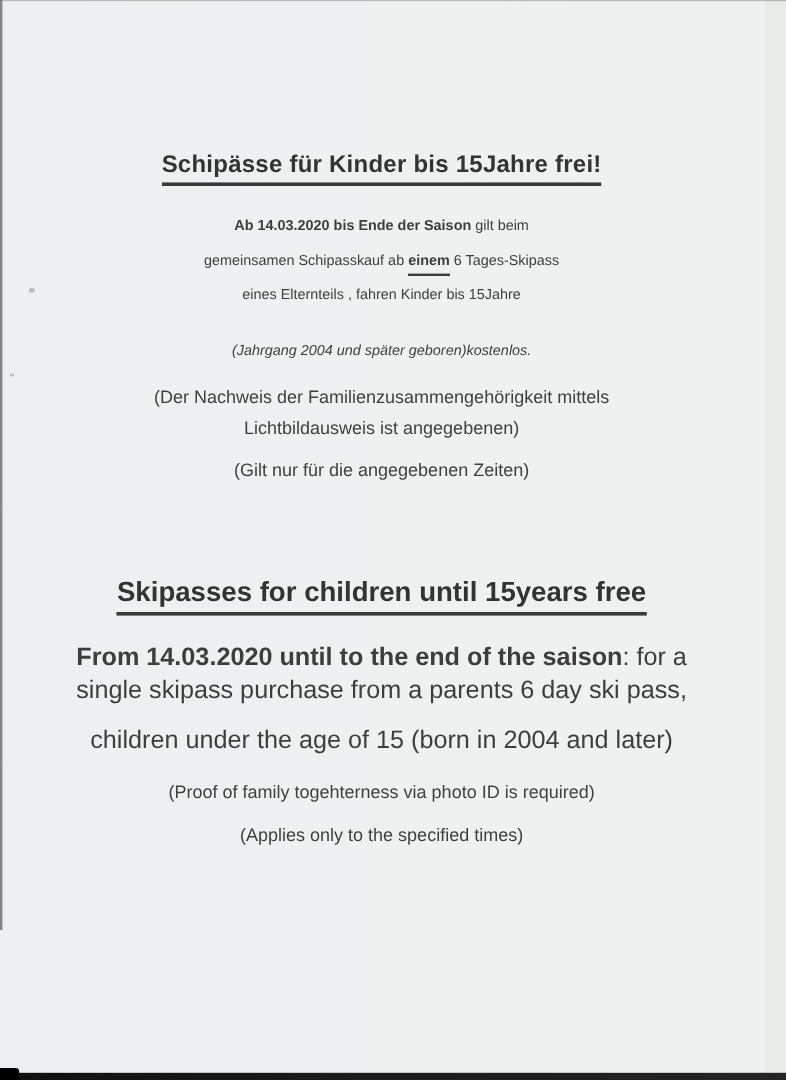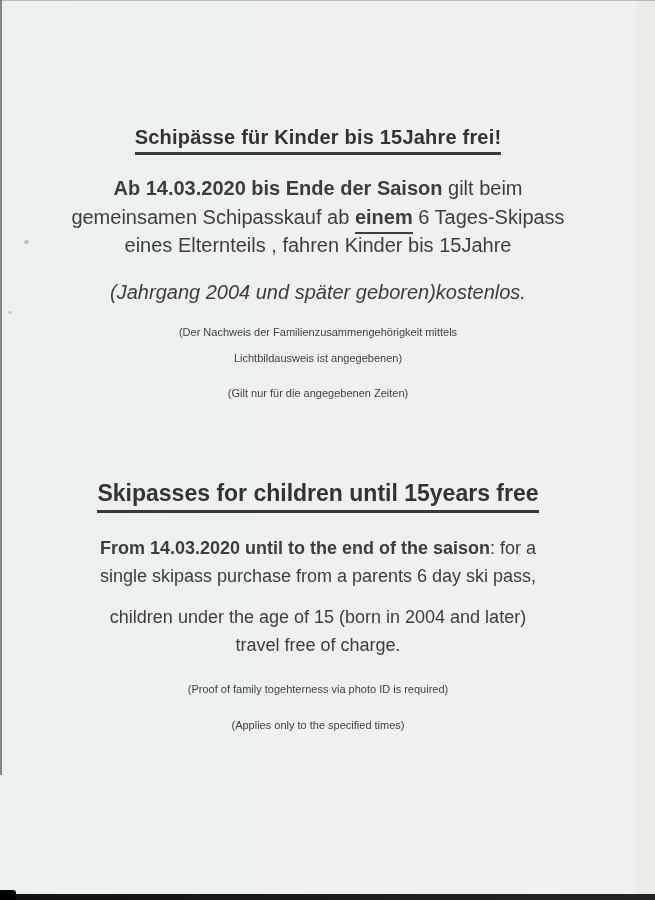--- a/index.html
+++ b/index.html
@@ -89,36 +89,36 @@
     font-weight: bold;
     color: #333;
   }
   .title-underline {
     display: inline-block;
     border-bottom: 3px solid #3a3a3a;
     padding-bottom: 3px;
   }
 
   .body-de {
-    font-size: 20px;
+    font-size: 12px;
     line-height: 28.5px;
     color: #3d3d3d;
   }
   .body-en {
-    font-size: 18px;
+    font-size: 21px;
     line-height: 28px;
     color: #3d3d3d;
   }
   .para-de-1 { margin-top: 19px; }
   .para-de-2 { margin-top: 18px; font-style: italic; }
   .para-en-1 { margin-top: 21px; }
   .para-en-2 { margin-top: 13px; }
 
   .note {
-    font-size: 11px;
+    font-size: 15px;
     line-height: 26px;
     color: #3f3f3f;
   }
   .note-de-proof  { margin-top: 13px; }
   .note-de-times  { margin-top: 9px; }
   .note-en-proof  { margin-top: 17px; }
   .note-en-times  { margin-top: 10px; }
 
   .b { font-weight: bold; }
   .u {
@@ -162,21 +162,20 @@
         <span class="title-underline">Skipasses for children until 15years free</span>
       </div>
 
       <div class="body-en para-en-1">
         <div><span class="b">From 14.03.2020 until to the end of the saison</span><span>: for a</span></div>
         <div>single skipass purchase from a parents 6 day ski pass,</div>
       </div>
 
       <div class="body-en para-en-2">
         <div>children under the age of 15 (born in 2004 and later)</div>
-        <div>travel free of charge.</div>
       </div>
 
       <div class="note note-en-proof">(Proof of family togehterness via photo ID is required)</div>
 
       <div class="note note-en-times">(Applies only to the specified times)</div>
     </div>
 
   </div>
 
   <div class="edge-left"></div>

